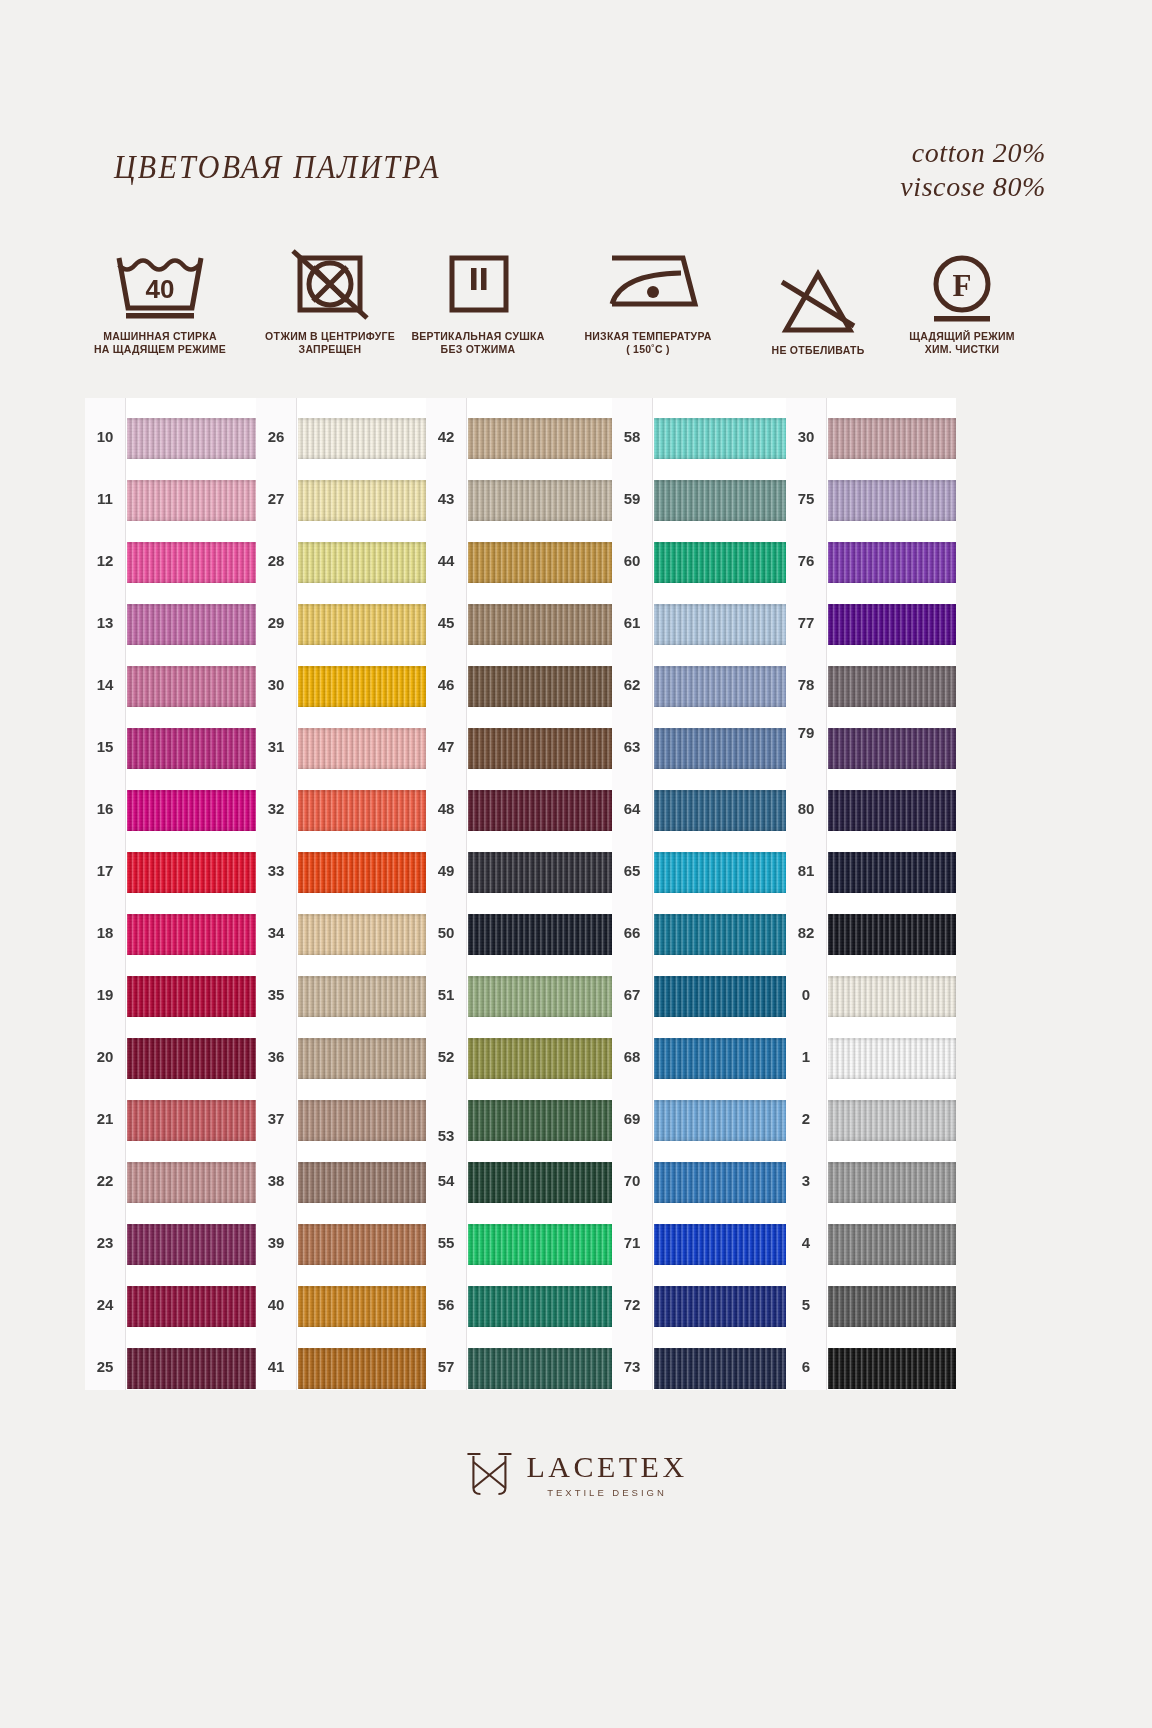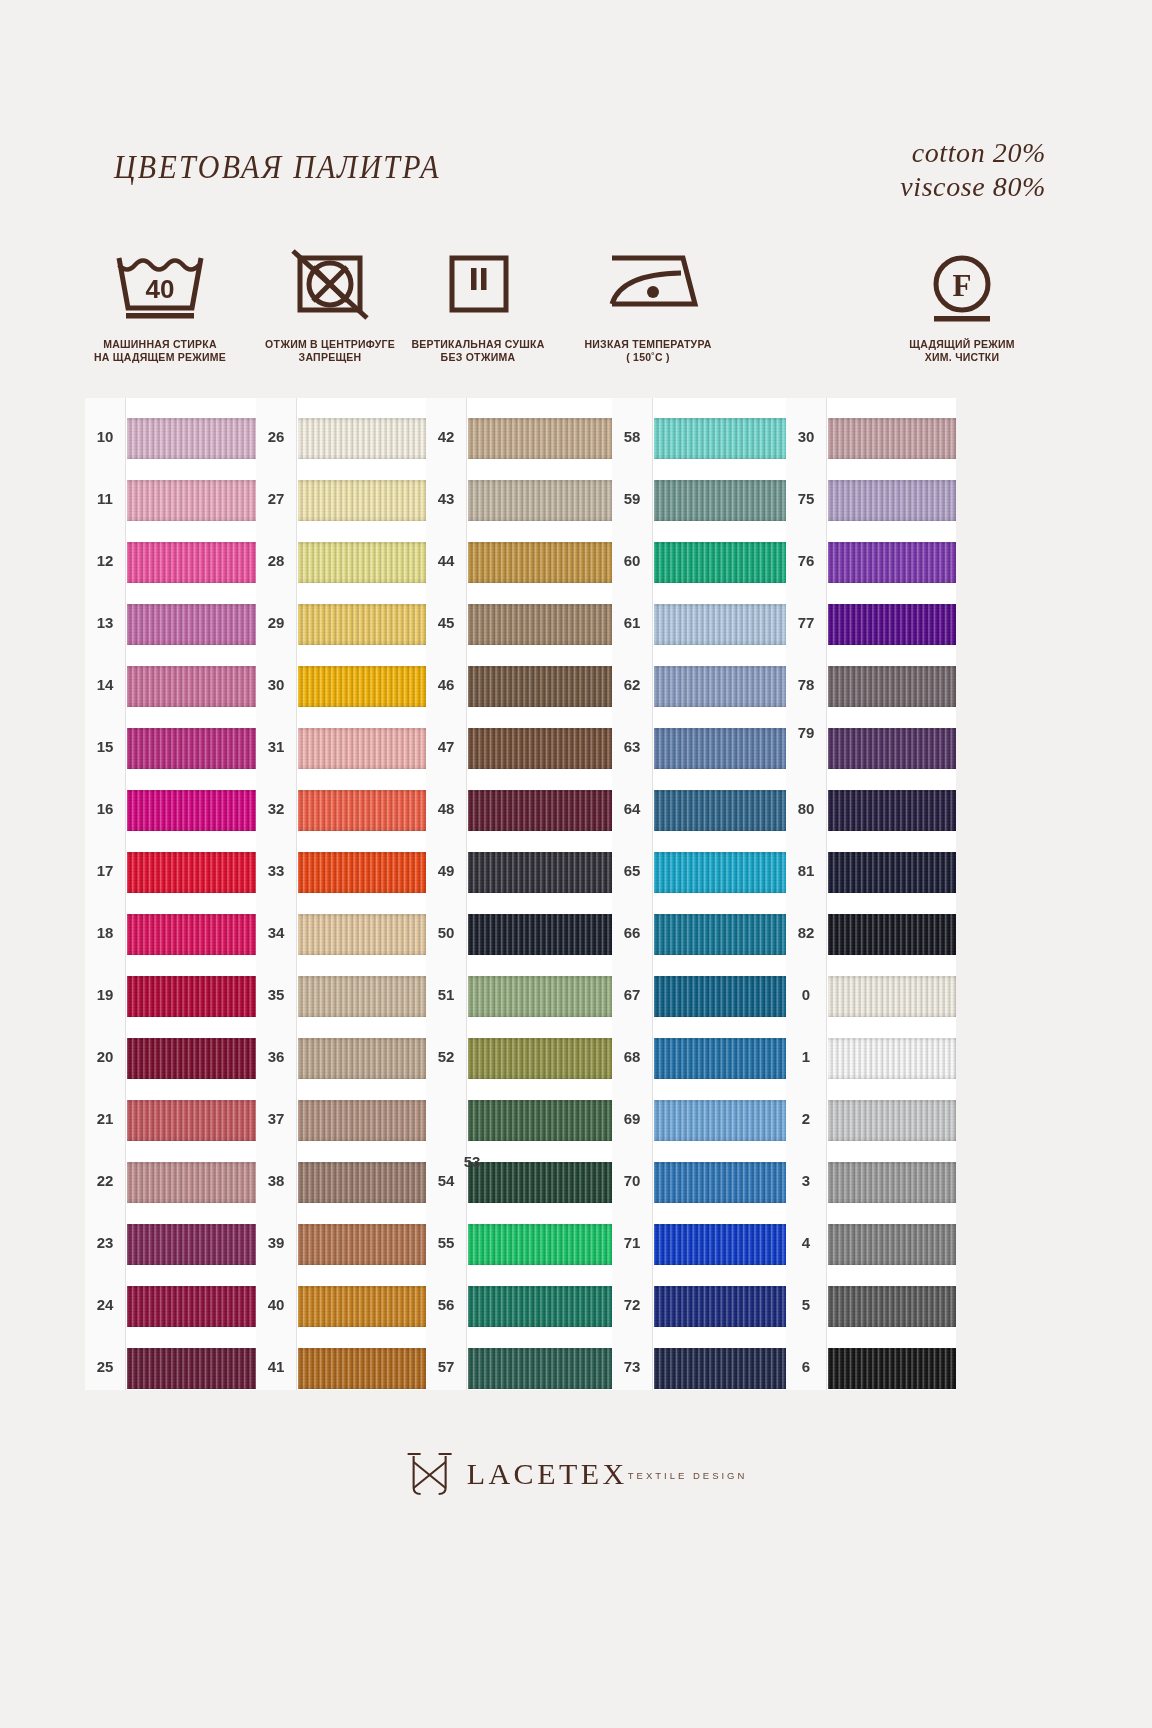--- a/index.html
+++ b/index.html
@@ -24,21 +24,21 @@
   .comp-line{
     font-family:"Liberation Serif", serif;
     font-style:italic;font-size:28px;color:#4a2b20;
     line-height:34px;letter-spacing:.6px;white-space:nowrap;
   }
   
   #care{position:absolute;left:0;top:246px;width:1152px;height:140px;}
   .care-item{position:absolute;width:180px;text-align:center;}
   .care-glyph{height:78px;display:flex;align-items:flex-end;justify-content:center;}
   .care-label{
-    margin-top:14px;
+    margin-top:6px;
     font-size:10.5px;font-weight:bold;line-height:13px;
     color:#4a2b20;letter-spacing:.25px;text-transform:uppercase;
   }
   
   #palette{position:absolute;left:0;top:398px;width:1152px;height:992px;}
   .column{position:absolute;top:0;height:992px;}
   .col-bg{position:absolute;left:0;top:0;width:100%;height:100%;background:#ffffff;}
   .numstrip{
     position:absolute;left:0;top:0;width:40px;height:100%;
     background:#fbfafb;border-right:1px solid #e3e0e2;z-index:3;
@@ -67,21 +67,21 @@
       rgba(0,0,0,.05) 0px, rgba(0,0,0,0) 1px, rgba(255,255,255,.05) 2px, rgba(0,0,0,0) 3px);
     pointer-events:none;
   }
   
   #footer{position:absolute;left:0;top:1438px;width:1152px;height:140px;}
   #logo{
     position:absolute;left:50%;top:10px;transform:translateX(-50%);
     display:flex;align-items:center;gap:12px;
   }
   #logo-mark{width:50px;height:52px;}
-  #logo-text{display:flex;flex-direction:row;align-items:center;}
+  #logo-text{display:flex;flex-direction:column;align-items:center;}
   #logo-word{
     font-family:"Liberation Serif", serif;
     font-size:30px;letter-spacing:3.5px;color:#4a2b20;
   }
   #logo-sub{
     font-size:9.5px;letter-spacing:3px;color:#6a4a3a;margin-top:3px;
   }
 </style>
 </head>
 <body>
@@ -141,20 +141,31 @@
         <g fill="none" stroke="#4a2b20" stroke-width="5" stroke-linejoin="miter">
           <path d="M21 12 L92 12 L104 58 L21 58"></path>
           <path d="M21 58 Q30 28 90 27"></path>
         </g>
         <circle cx="62" cy="46" r="6" fill="#4a2b20"></circle>
       </svg>
     </div>
     <div class="care-label">НИЗКАЯ ТЕМПЕРАТУРА<br>( 150˚С )</div>
   </div>
 
+  <div class="care-item" style="left:728px;top:14px;">
+    <div class="care-glyph">
+      <svg width="92" height="70" viewBox="0 0 92 70">
+        <g fill="none" stroke="#4a2b20" stroke-width="5">
+          <path d="M46 6 L78 62 L14 62 Z"></path>
+          <path d="M10 14 L82 58"></path>
+        </g>
+      </svg>
+    </div>
+    <div class="care-label">НЕ ОТБЕЛИВАТЬ</div>
+  </div>
 
   <div class="care-item" style="left:872px;top:0;">
     <div class="care-glyph">
       <svg width="86" height="78" viewBox="0 0 86 78">
         <circle cx="43" cy="38" r="26" fill="none" stroke="#4a2b20" stroke-width="5"></circle>
         <rect x="15" y="70" width="56" height="5.5" fill="#4a2b20"></rect>
         <text x="43" y="50" font-family="Liberation Serif, serif" font-size="31" font-weight="bold" text-anchor="middle" fill="#4a2b20">F</text>
       </svg>
     </div>
     <div class="care-label">ЩАДЯЩИЙ РЕЖИМ<br>ХИМ. ЧИСТКИ</div>
@@ -253,21 +264,21 @@
       <div class="num" style="top: 402.46px;">48</div>
       <div class="ribbon" title="49" style="top: 454px; height: 40.92px; left: 42px; right: 0px; background-color: rgb(45, 44, 53);"></div>
       <div class="num" style="top: 464.46px;">49</div>
       <div class="ribbon" title="50" style="top: 516px; height: 40.92px; left: 42px; right: 0px; background-color: rgb(22, 27, 40);"></div>
       <div class="num" style="top: 526.46px;">50</div>
       <div class="ribbon" title="51" style="top: 578px; height: 40.92px; left: 42px; right: 0px; background-color: rgb(147, 171, 126);"></div>
       <div class="num" style="top: 588.46px;">51</div>
       <div class="ribbon" title="52" style="top: 640px; height: 40.92px; left: 42px; right: 0px; background-color: rgb(141, 143, 67);"></div>
       <div class="num" style="top: 650.46px;">52</div>
       <div class="ribbon" title="53" style="top: 702px; height: 40.92px; left: 42px; right: 0px; background-color: rgb(60, 97, 65);"></div>
-      <div class="num" style="top: 755px; padding-left: 26px;">53</div>
+      <div class="num" style="top: 729px;">53</div>
       <div class="ribbon" title="54" style="top: 764px; height: 40.92px; left: 42px; right: 0px; background-color: rgb(30, 66, 48);"></div>
       <div class="num" style="top: 774.46px;">54</div>
       <div class="ribbon" title="55" style="top: 826px; height: 40.92px; left: 42px; right: 0px; background-color: rgb(20, 196, 100);"></div>
       <div class="num" style="top: 836.46px;">55</div>
       <div class="ribbon" title="56" style="top: 888px; height: 40.92px; left: 42px; right: 0px; background-color: rgb(20, 118, 94);"></div>
       <div class="num" style="top: 898.46px;">56</div>
       <div class="ribbon" title="57" style="top: 950px; height: 40.92px; left: 42px; right: 0px; background-color: rgb(38, 90, 77);"></div>
       <div class="num" style="top: 960.46px;">57</div>
     </div>
     <div class="column" style="left: 612px; width: 180px;">

